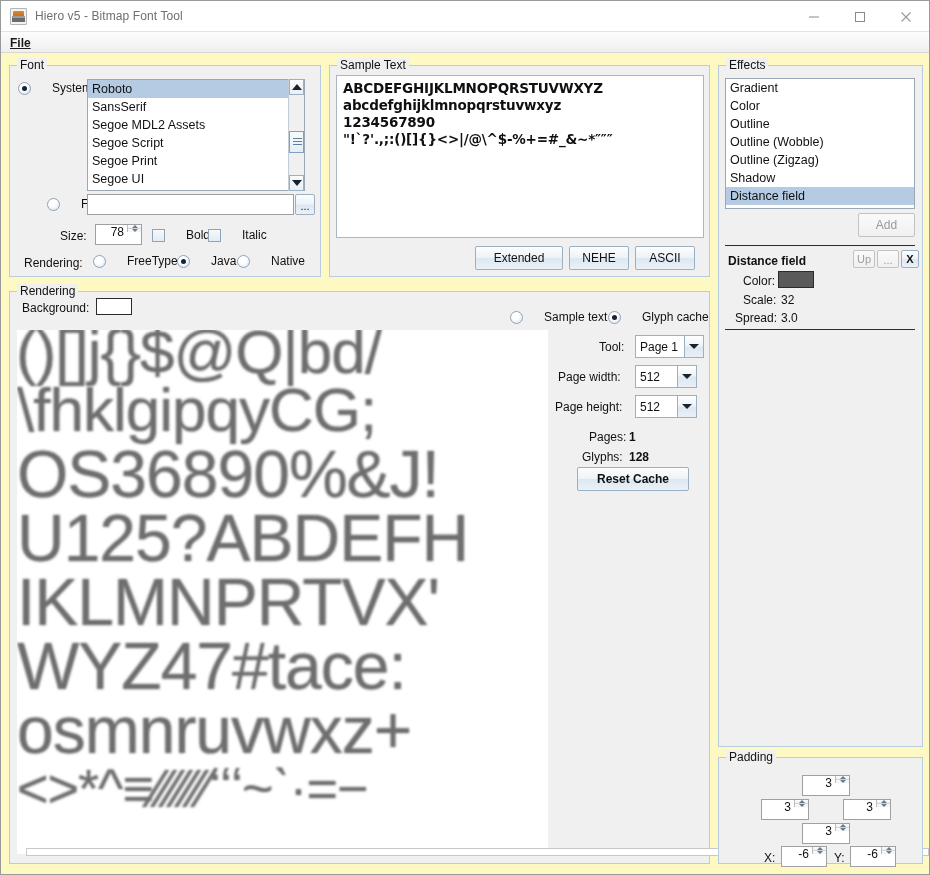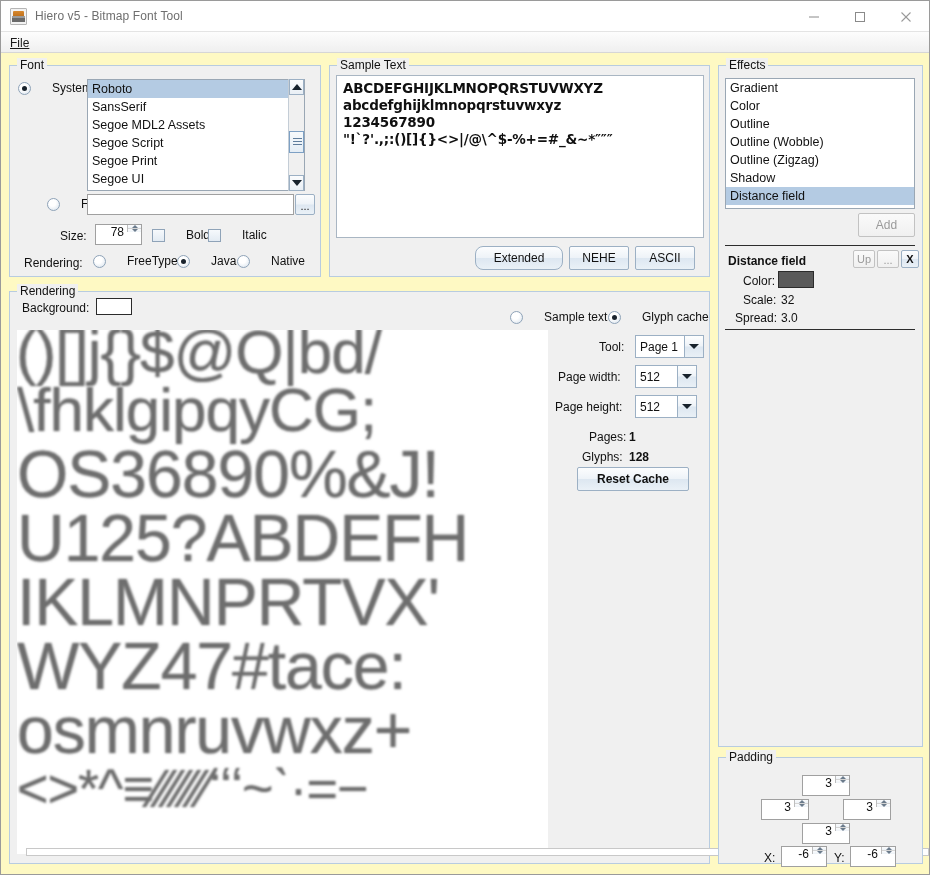--- a/index.html
+++ b/index.html
@@ -60,21 +60,21 @@
   
   .menubar {
     position: absolute; left: 0; top: 31px; width: 928px; height: 21px;
     background: linear-gradient(#fdfdfd, #efefef);
     border-bottom: 1px solid #d6d6d6;
   }
   .menu-item {
     position: absolute; left: 6px; top: 3px;
     font-size: 12px; color: #1a1a1a; padding: 1px 3px;
   }
-  .menu-item u { text-decoration: underline; }
+  .menu-item u { text-decoration: underline; font-weight: bold; }
 
   
   .group {
     position: absolute;
     border: 1px solid #b8cce0;
     background: #f0f0f0;
   }
   .group > .glabel {
     position: absolute; top: -8px; left: 7px;
     background: #f0f0f0;
@@ -363,21 +363,21 @@
   <div class="group" style="left:328px; top:64px; width:381px; height:212px;">
     <span class="glabel">Sample Text</span>
 
     <div class="sampletext" style="left:6px; top:9px; width:368px; height:163px;">
       <div>ABCDEFGHIJKLMNOPQRSTUVWXYZ</div>
       <div>abcdefghijklmnopqrstuvwxyz</div>
       <div>1234567890</div>
       <div>"!`?'.,;:()[]{}&lt;&gt;|/@\^$-%+=#_&amp;~*″″″</div>
     </div>
 
-    <div class="btn" style="left:145px; top:180px; width:88px; height:24px;border-radius:8px;">Extended</div>
+    <div class="btn" style="left:145px; top:180px; width:88px; height:24px;">Extended</div>
     <div class="btn" style="left:239px; top:180px; width:60px; height:24px;">NEHE</div>
     <div class="btn" style="left:305px; top:180px; width:60px; height:24px;">ASCII</div>
   </div>
 
   <div class="group" style="left:717px; top:64px; width:205px; height:682px;">
     <span class="glabel">Effects</span>
 
     <div class="listbox" style="left:6px; top:12px; width:190px; height:131px; border-color:#9aa7b4;">
       <div class="listrow">Gradient</div>
       <div class="listrow">Color</div>

